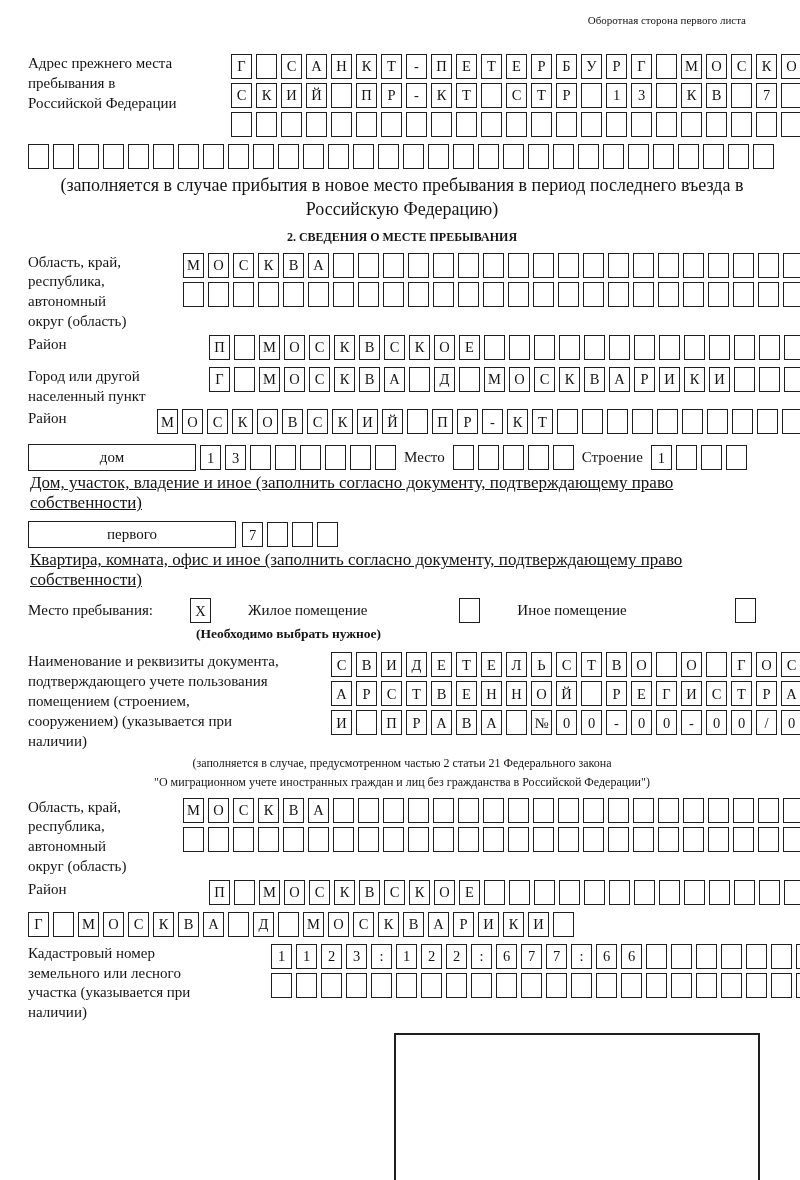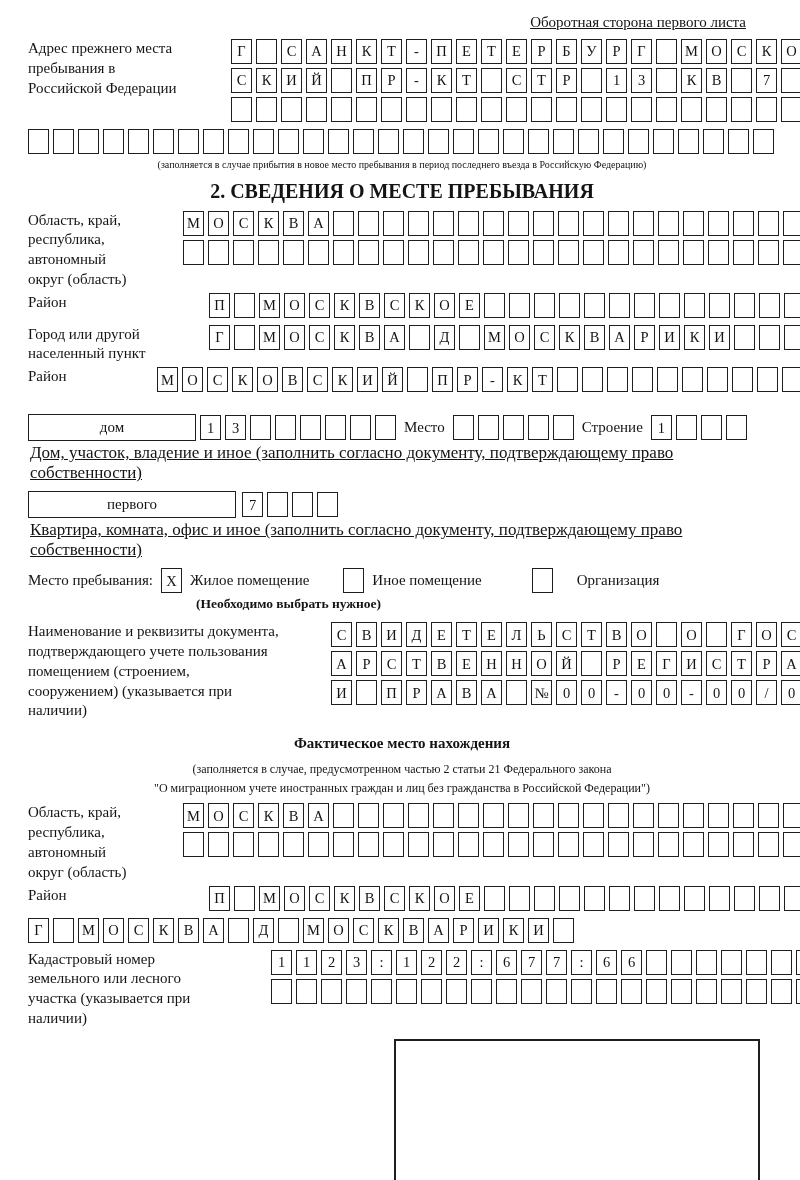--- a/index.html
+++ b/index.html
@@ -1,43 +1,43 @@
 <!DOCTYPE html>
 <html><head>
 <meta charset="utf-8">
 <style>
   html,body{margin:0;padding:0;background:#fff;}
   body{width:800px;height:1180px;color:#141414;font-family:"Liberation Serif","DejaVu Serif",serif;overflow:hidden;}
   .page{box-sizing:border-box;width:800px;padding:14px 24px 0 28px;}
-  .header-note{text-align:right;font-size:15px;padding-right:30px;margin-bottom:8px;text-decoration:underline;}
+  .header-note{text-align:right;font-size:11px;padding-right:30px;margin-bottom:28px;}
   
   .cellrow{display:flex;gap:4px;margin-bottom:4px;}
   .cell{box-sizing:border-box;flex:none;width:21px;height:25px;border:1.6px solid #1f1f1f;
         display:inline-flex;align-items:center;justify-content:center;font-size:14.5px;line-height:1;}
   .frow{display:flex;align-items:flex-start;margin-bottom:3px;gap:43px;}
   .flabel{flex:none;font-size:15px;line-height:1.32;padding-right:8px;}
   .w150{width:152px;} .w104{width:104px;} .w130{width:130px;}
   .w80{width:78px;} .w250{width:252px;} .w215{width:212px;} .w192{width:192px;}
   .rows{display:flex;flex-direction:column;}
-  .caption{font-size:10px;line-height:1.35;}
+  .caption{font-size:18px;line-height:1.35;}
   .center{text-align:center;}
-  .sec-title{font-size:20px;font-weight:bold;text-align:center;margin:8px 0 8px 0;}
+  .sec-title{font-size:12px;font-weight:bold;text-align:center;margin:8px 0 8px 0;}
   .sub-title{font-size:15px;font-weight:bold;text-align:center;margin:14px 0 8px 0;}
   .widebox{box-sizing:border-box;height:27px;border:1.6px solid #1f1f1f;display:inline-flex;
            align-items:center;justify-content:center;font-size:15px;flex:none;}
   .wb165{width:168px;} .wb205{width:208px;}
   .inline-row{display:flex;align-items:center;margin-bottom:2px;}
   .inline-label{font-size:15px;flex:none;padding:0 8px;}
-  .mesto-row{display:flex;align-items:center;margin-top:8px;} .mesto-row .gap-m{width:26px;flex:none;} .mesto-row .gap-l{width:42px;flex:none;}
+  .mesto-row{display:flex;align-items:center;margin-top:8px;gap:29px;} .mesto-row .gap-m{width:26px;flex:none;} .mesto-row .gap-l{width:42px;flex:none;}
   .choose-caption{font-size:13.5px;margin:3px 0 10px 168px;font-weight:bold;}
   .small-caption{font-size:17px;margin:2px 0 8px 2px;text-decoration:underline;}
   .fact-cap{font-size:12px;text-align:center;line-height:1.55;margin-bottom:6px;}
   .stamp-wrap{margin-left:366px;width:382px;margin-top:10px;}
   .stamp-box{box-sizing:border-box;width:366px;height:173px;border:2px solid #1f1f1f;margin-bottom:8px;}
-  .mt6{margin-top:18px;} .mb8{margin-bottom:8px;}
+  .mt6{margin-top:6px;} .mb8{margin-bottom:8px;}
 </style>
 </head>
 <body>
 
 <div class="page">
 
   <div class="header-note">Оборотная сторона первого листа</div>
 
   <div class="frow">
     <div class="flabel w150">Адрес прежнего места пребывания в Российской Федерации</div>
@@ -445,21 +445,20 @@
           <span class="cell">0</span>
           <span class="cell">0</span>
           <span class="cell">/</span>
           <span class="cell">0</span>
           <span class="cell">0</span>
           <span class="cell">0</span>
         </div>
     </div>
   </div>
 
-  <div class="sub-title">Фактическое место нахождения</div>
   <div class="fact-cap">
     <span>(заполняется в случае, предусмотренном частью 2 статьи 21 Федерального закона</span><br>
     <span>"О миграционном учете иностранных граждан и лиц без гражданства в Российской Федерации")</span>
   </div>
 
   <div class="frow">
     <div class="flabel w104">Область, край, республика, автономный округ (область)</div>
     <div class="rows">
       <div class="cellrow">
           <span class="cell">М</span>

